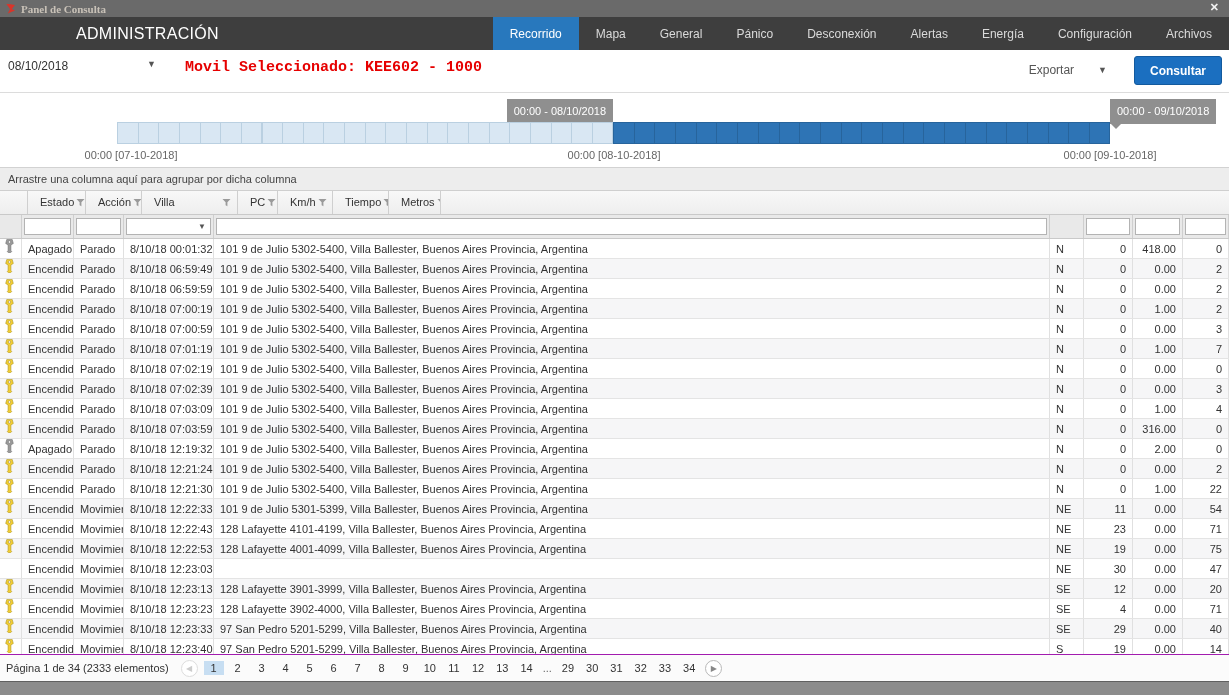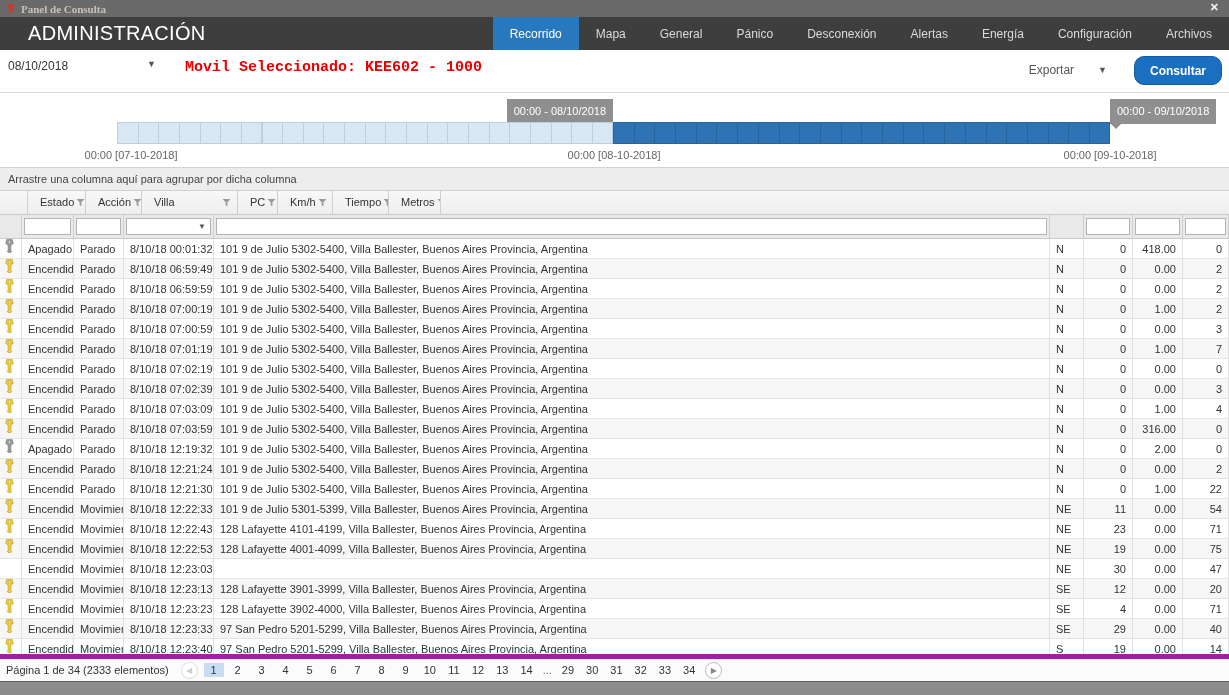--- a/index.html
+++ b/index.html
@@ -13,37 +13,37 @@
                     clip-path:polygon(0 0,100% 15%,65% 55%,100% 70%,20% 100%,45% 55%); }
   .titlebar .title { color:#c9c2b8; font-size:11px; font-weight:bold;
                      font-family:"Liberation Serif", serif; }
   .titlebar .close { position:absolute; right:10px; top:1px; color:#f2f2f2; font-size:11px;
                      font-weight:bold; cursor:pointer; }
 
   
   .navbar { position:absolute; top:17px; left:0; right:0; height:33px; background:#3e3e3e;
             display:flex; align-items:stretch; }
   .section-title { display:flex; align-items:center; padding-left:28px; color:#fff;
-                   font-size:20px; letter-spacing:0.3px; }
+                   font-size:16px; letter-spacing:0.3px;margin-left:48px; }
   .tabs { margin-left:auto; display:flex; }
   .tab { display:flex; align-items:center; padding:2px 17px; color:#dadada; font-size:12px; cursor:pointer; }
   .tab.active { background:#2878bd; color:#fff; }
 
   
   .toolbar { position:absolute; top:50px; left:0; right:0; height:43px; background:#fff;
              border-bottom:1px solid #dcdcdc; box-sizing:border-box; }
   .date-select { position:absolute; left:8px; top:9px; width:148px; font-size:12px; color:#333;
                  display:flex; justify-content:space-between; cursor:pointer; }
   .caret { color:#555; font-size:9px; }
   .mobile-label { position:absolute; left:185px; top:9px; color:#e60000; font-weight:bold;
                   font-size:15px; font-family:"Liberation Mono", monospace; white-space:pre; }
   .export { position:absolute; right:122px; top:13px; font-size:12px; color:#555;
             display:flex; gap:24px; align-items:center; cursor:pointer; }
   .consult-btn { position:absolute; right:7px; top:6px; width:88px; height:29px;
-                 background:#1b6fc0; border:1px solid #135a9e; border-radius:10px;
+                 background:#1b6fc0; border:1px solid #135a9e; border-radius:3px;
                  color:#fff; font-weight:bold; font-size:12px; cursor:pointer;
                  font-family:"Liberation Sans", sans-serif; }
 
   
   .timeline { position:absolute; top:93px; left:0; right:0; height:74px; background:#fff; }
   .tl-bar { position:absolute; top:29px; height:22px; box-sizing:border-box; }
   .tl-light { left:117px; width:496px; background:#d9e7f3; border:1px solid #bad0e1;
               background-image:repeating-linear-gradient(90deg, rgba(0,0,0,0) 0px, rgba(0,0,0,0) 19.6px, #bad0e1 19.6px, #bad0e1 20.65px); }
   .tl-dark { left:613px; width:497px; background:#2e74b5; border:1px solid #27649c;
              background-image:repeating-linear-gradient(90deg, rgba(0,0,0,0) 0px, rgba(0,0,0,0) 19.6px, #27649c 19.6px, #27649c 20.7px); }
@@ -80,21 +80,21 @@
   .filters .g-cell { padding:3px 2px; border-right:1px solid #cfcfcf; position:relative; }
   .filters input { width:100%; height:17px; box-sizing:border-box; border:1px solid #b3b3b3;
                    font-size:11px; padding:0 3px; font-family:"Liberation Sans", sans-serif; }
   .filters .fecha-caret { position:absolute; right:7px; top:7px; font-size:8px; color:#555; pointer-events:none; }
   .d-row { height:20px; line-height:20px; background:#fff; cursor:pointer; }
   .d-row.alt { background:#f6f6f7; }
   .funnel { flex:0 0 auto; margin-left:2px; }
 
   
   .pager { position:absolute; top:654px; left:0; right:0; height:27px; background:#fbfbfb;
-           border-top:5px solid #a21caf; box-sizing:border-box; display:flex; align-items:center;
+           border-top:1px solid #a21caf; box-sizing:border-box; display:flex; align-items:center;
            font-size:11px; color:#333; padding-left:6px; }
   .pager .summary { margin-right:8px; }
   .page-num { min-width:12px; text-align:center; padding:1px 4px; margin:0 2px; cursor:pointer; color:#333; }
   .page-num.current { background:#c7def2; }
   .page-ellipsis { margin:0 4px; color:#666; }
   .page-arrow { width:15px; height:15px; border:1px solid #b9b9b9; border-radius:50%; margin:0 4px;
                 display:flex; align-items:center; justify-content:center; font-size:8px; color:#888;
                 background:#fff; cursor:pointer; }
   .page-arrow.disabled { border-color:#ddd; color:#ccc; cursor:default; }
 

